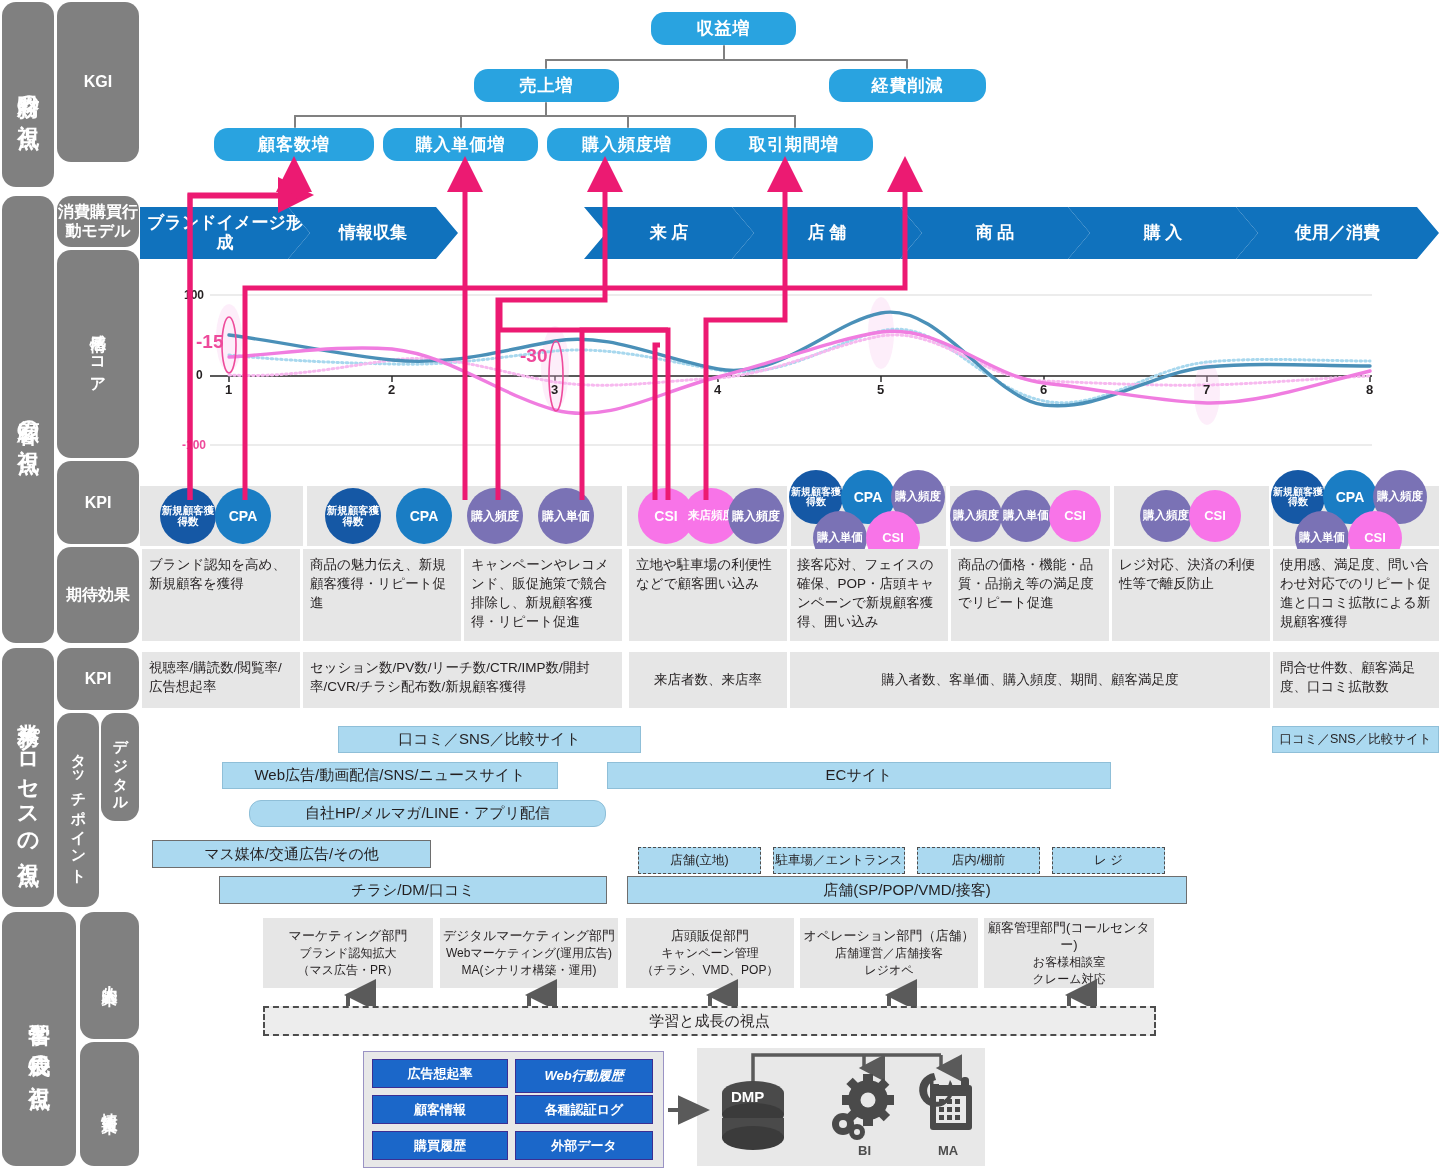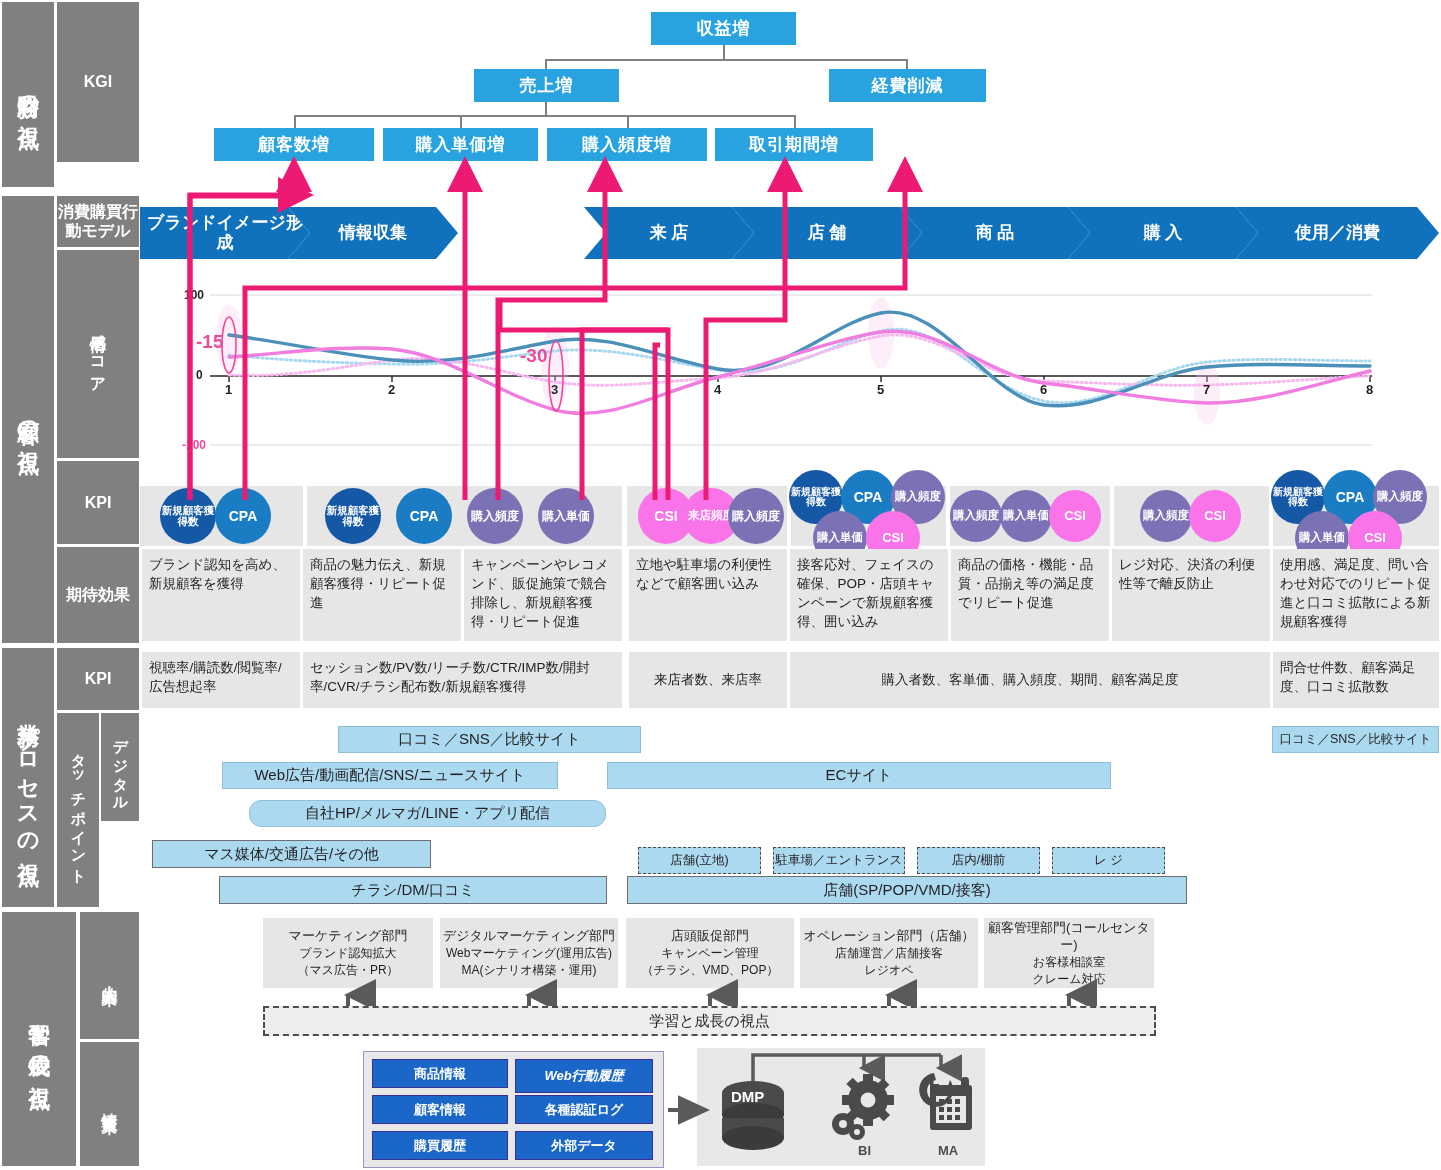--- a/index.html
+++ b/index.html
@@ -5,21 +5,21 @@
   * { box-sizing: border-box; }
   html, body { margin:0; padding:0; }
   body {
     width:1441px; height:1170px;
     background:#ffffff;
     font-family:"Liberation Sans","DejaVu Sans",sans-serif;
     color:#231f20;
     position:relative;
     overflow:hidden;
   }
-  .abs { position:absolute; }
+  .abs { position:absolute;border-radius:14px; }
 
   
   .rail {
     background:#808080; color:#fff;
     display:flex; align-items:center; justify-content:center;
     text-align:center; line-height:1.12;
   }
   .vert {
     writing-mode:vertical-rl;
     text-orientation:upright;
@@ -420,21 +420,21 @@
     <line x1="529" y1="1008" x2="529" y2="995" marker-end="url(#gray-up)"></line>
     <line x1="710" y1="1008" x2="710" y2="995" marker-end="url(#gray-up)"></line>
     <line x1="889" y1="1008" x2="889" y2="995" marker-end="url(#gray-up)"></line>
     <line x1="1069" y1="1008" x2="1069" y2="995" marker-end="url(#gray-up)"></line>
   </g>
 </svg>
 
 <div class="sys-bar" style="left:263px;top:1006px;width:893px;height:30px;">学習と成長の視点</div>
 
 <div class="chips-panel" style="left:363px;top:1051px;width:301px;height:117px;"></div>
-<div class="chip" style="left:372px;top:1059px;width:136px;height:29px;">商品情報</div>
+<div class="chip" style="left:372px;top:1059px;width:136px;height:29px;">広告想起率</div>
 <div class="chip" style="left:515px;top:1059px;width:138px;height:34px;font-style:italic;">Web行動履歴</div>
 <div class="chip" style="left:372px;top:1095px;width:136px;height:29px;">顧客情報</div>
 <div class="chip" style="left:515px;top:1095px;width:138px;height:29px;">各種認証ログ</div>
 <div class="chip" style="left:372px;top:1131px;width:136px;height:29px;">購買履歴</div>
 <div class="chip" style="left:515px;top:1131px;width:138px;height:29px;">外部データ</div>
 
 <div class="tools-panel" style="left:697px;top:1048px;width:288px;height:118px;"></div>
 
 <svg class="overlay" width="1441" height="1170">
   <defs>

